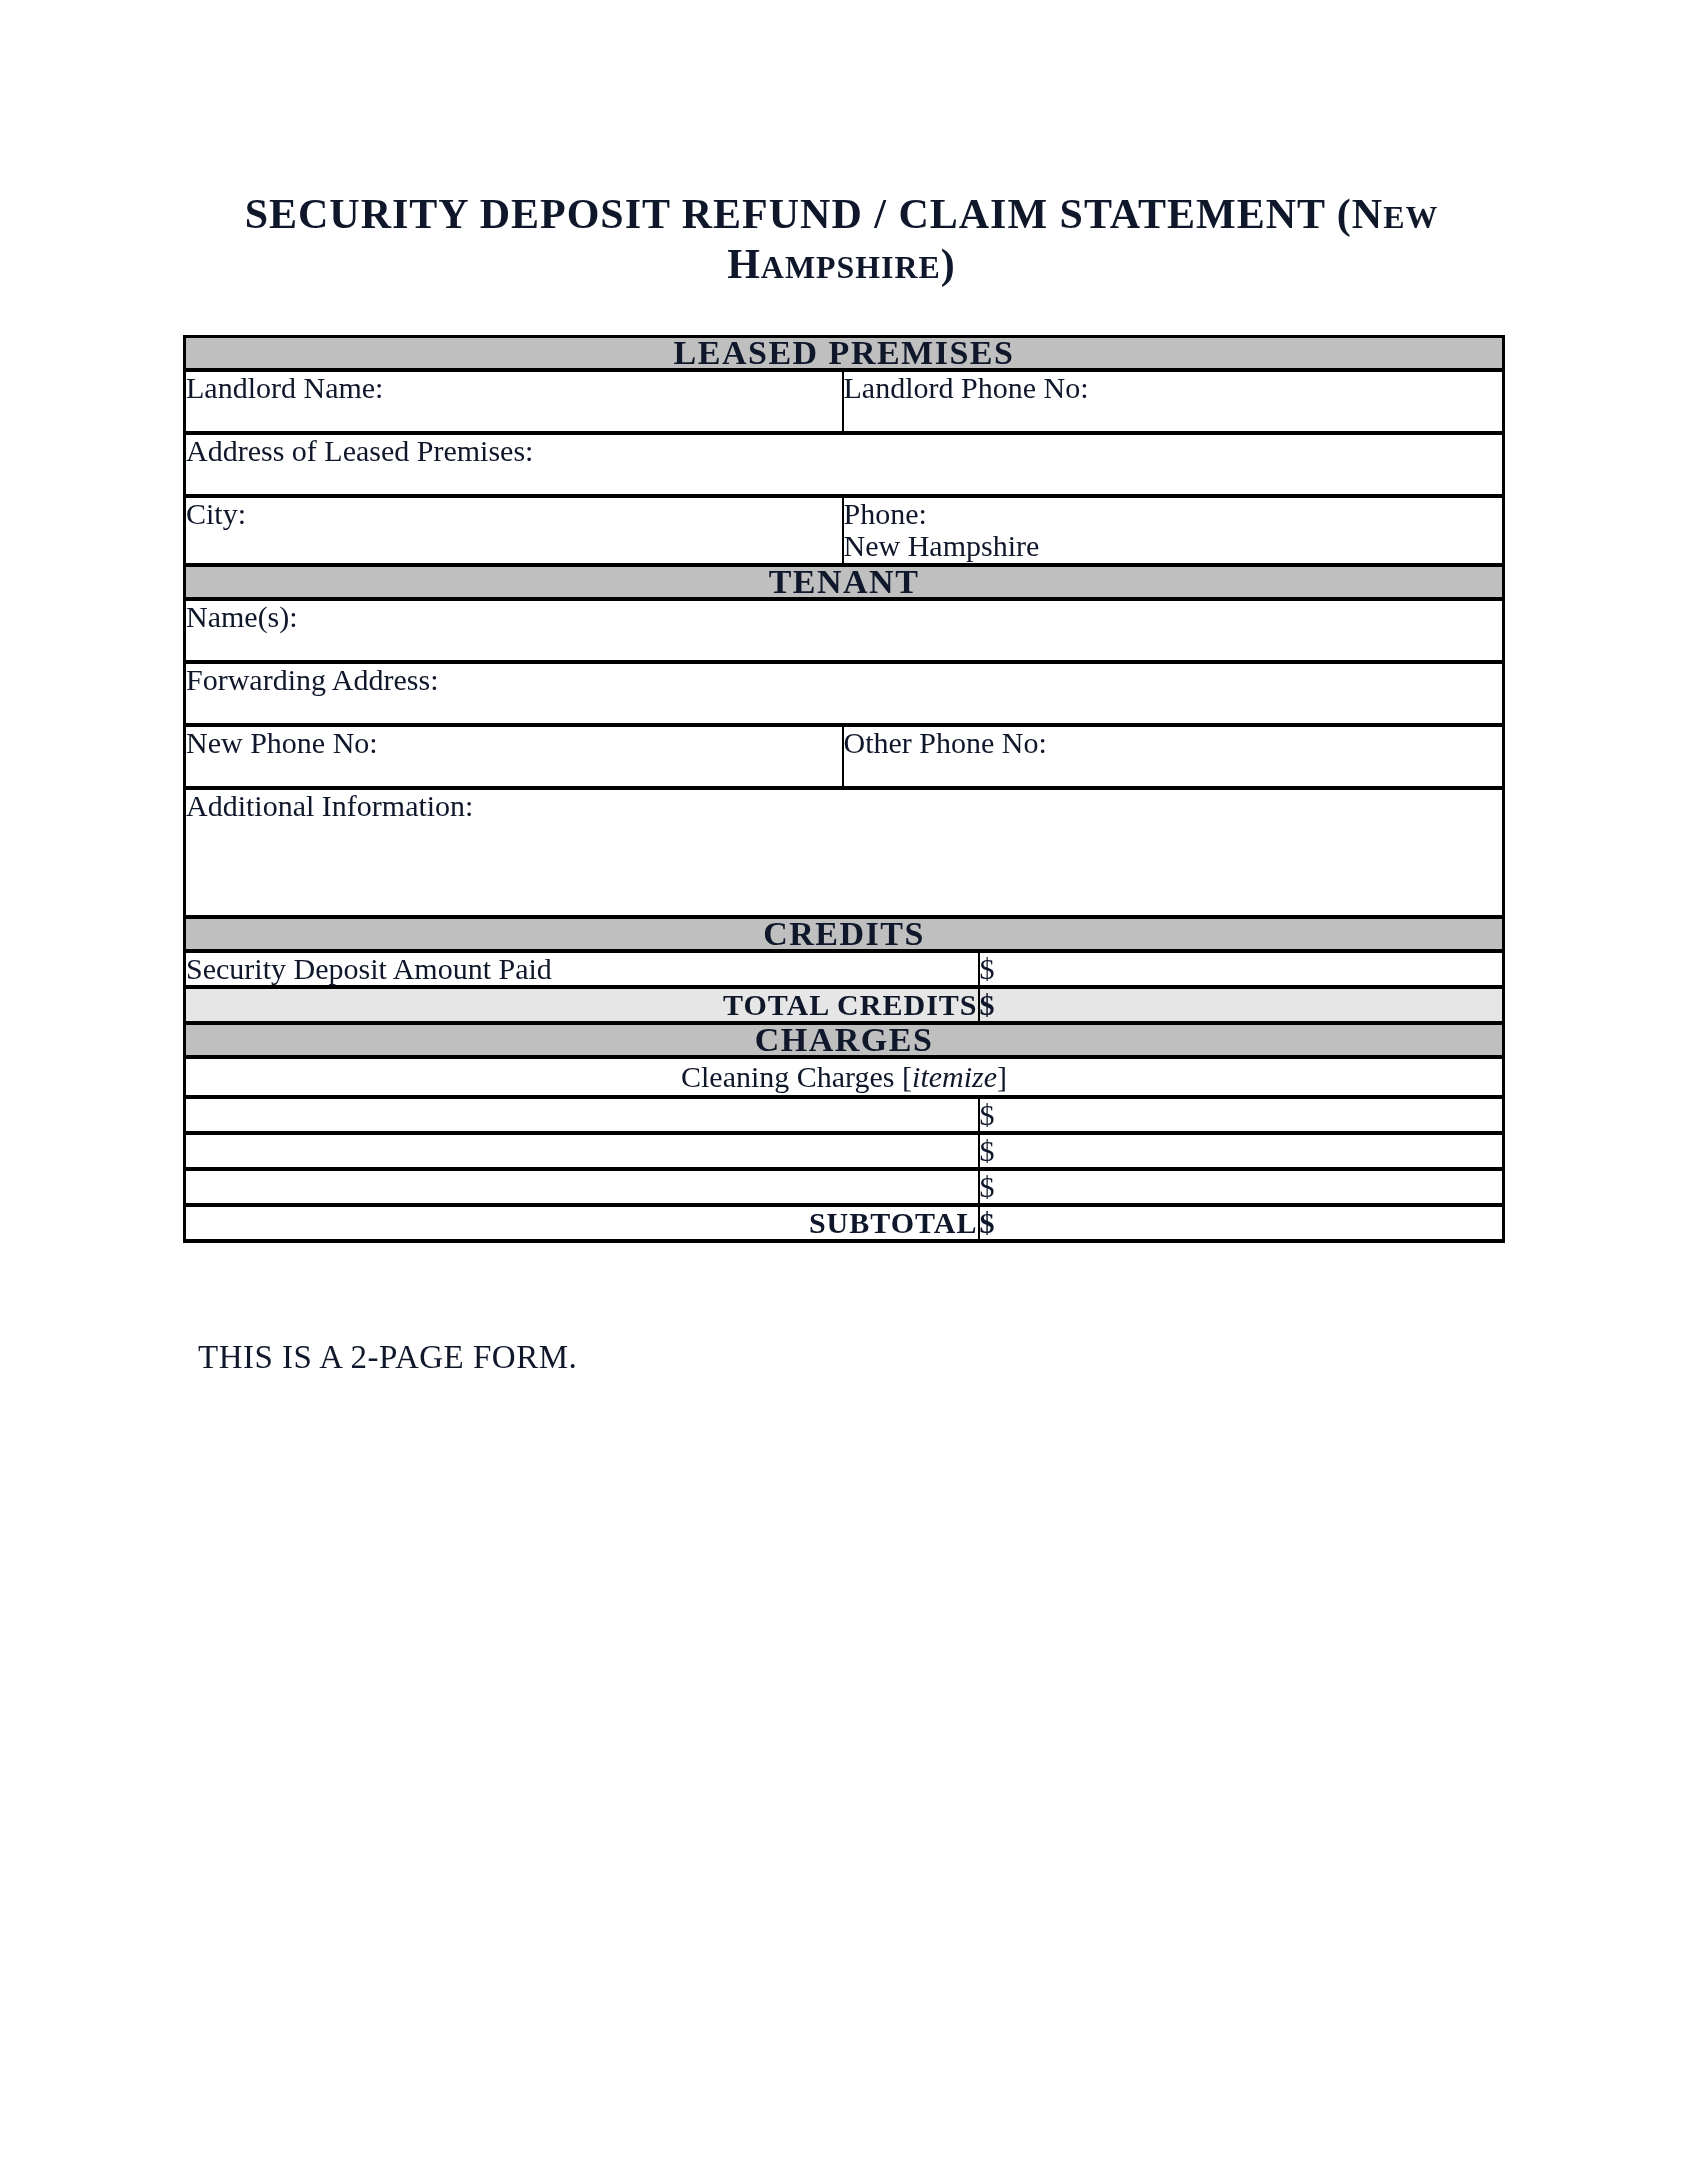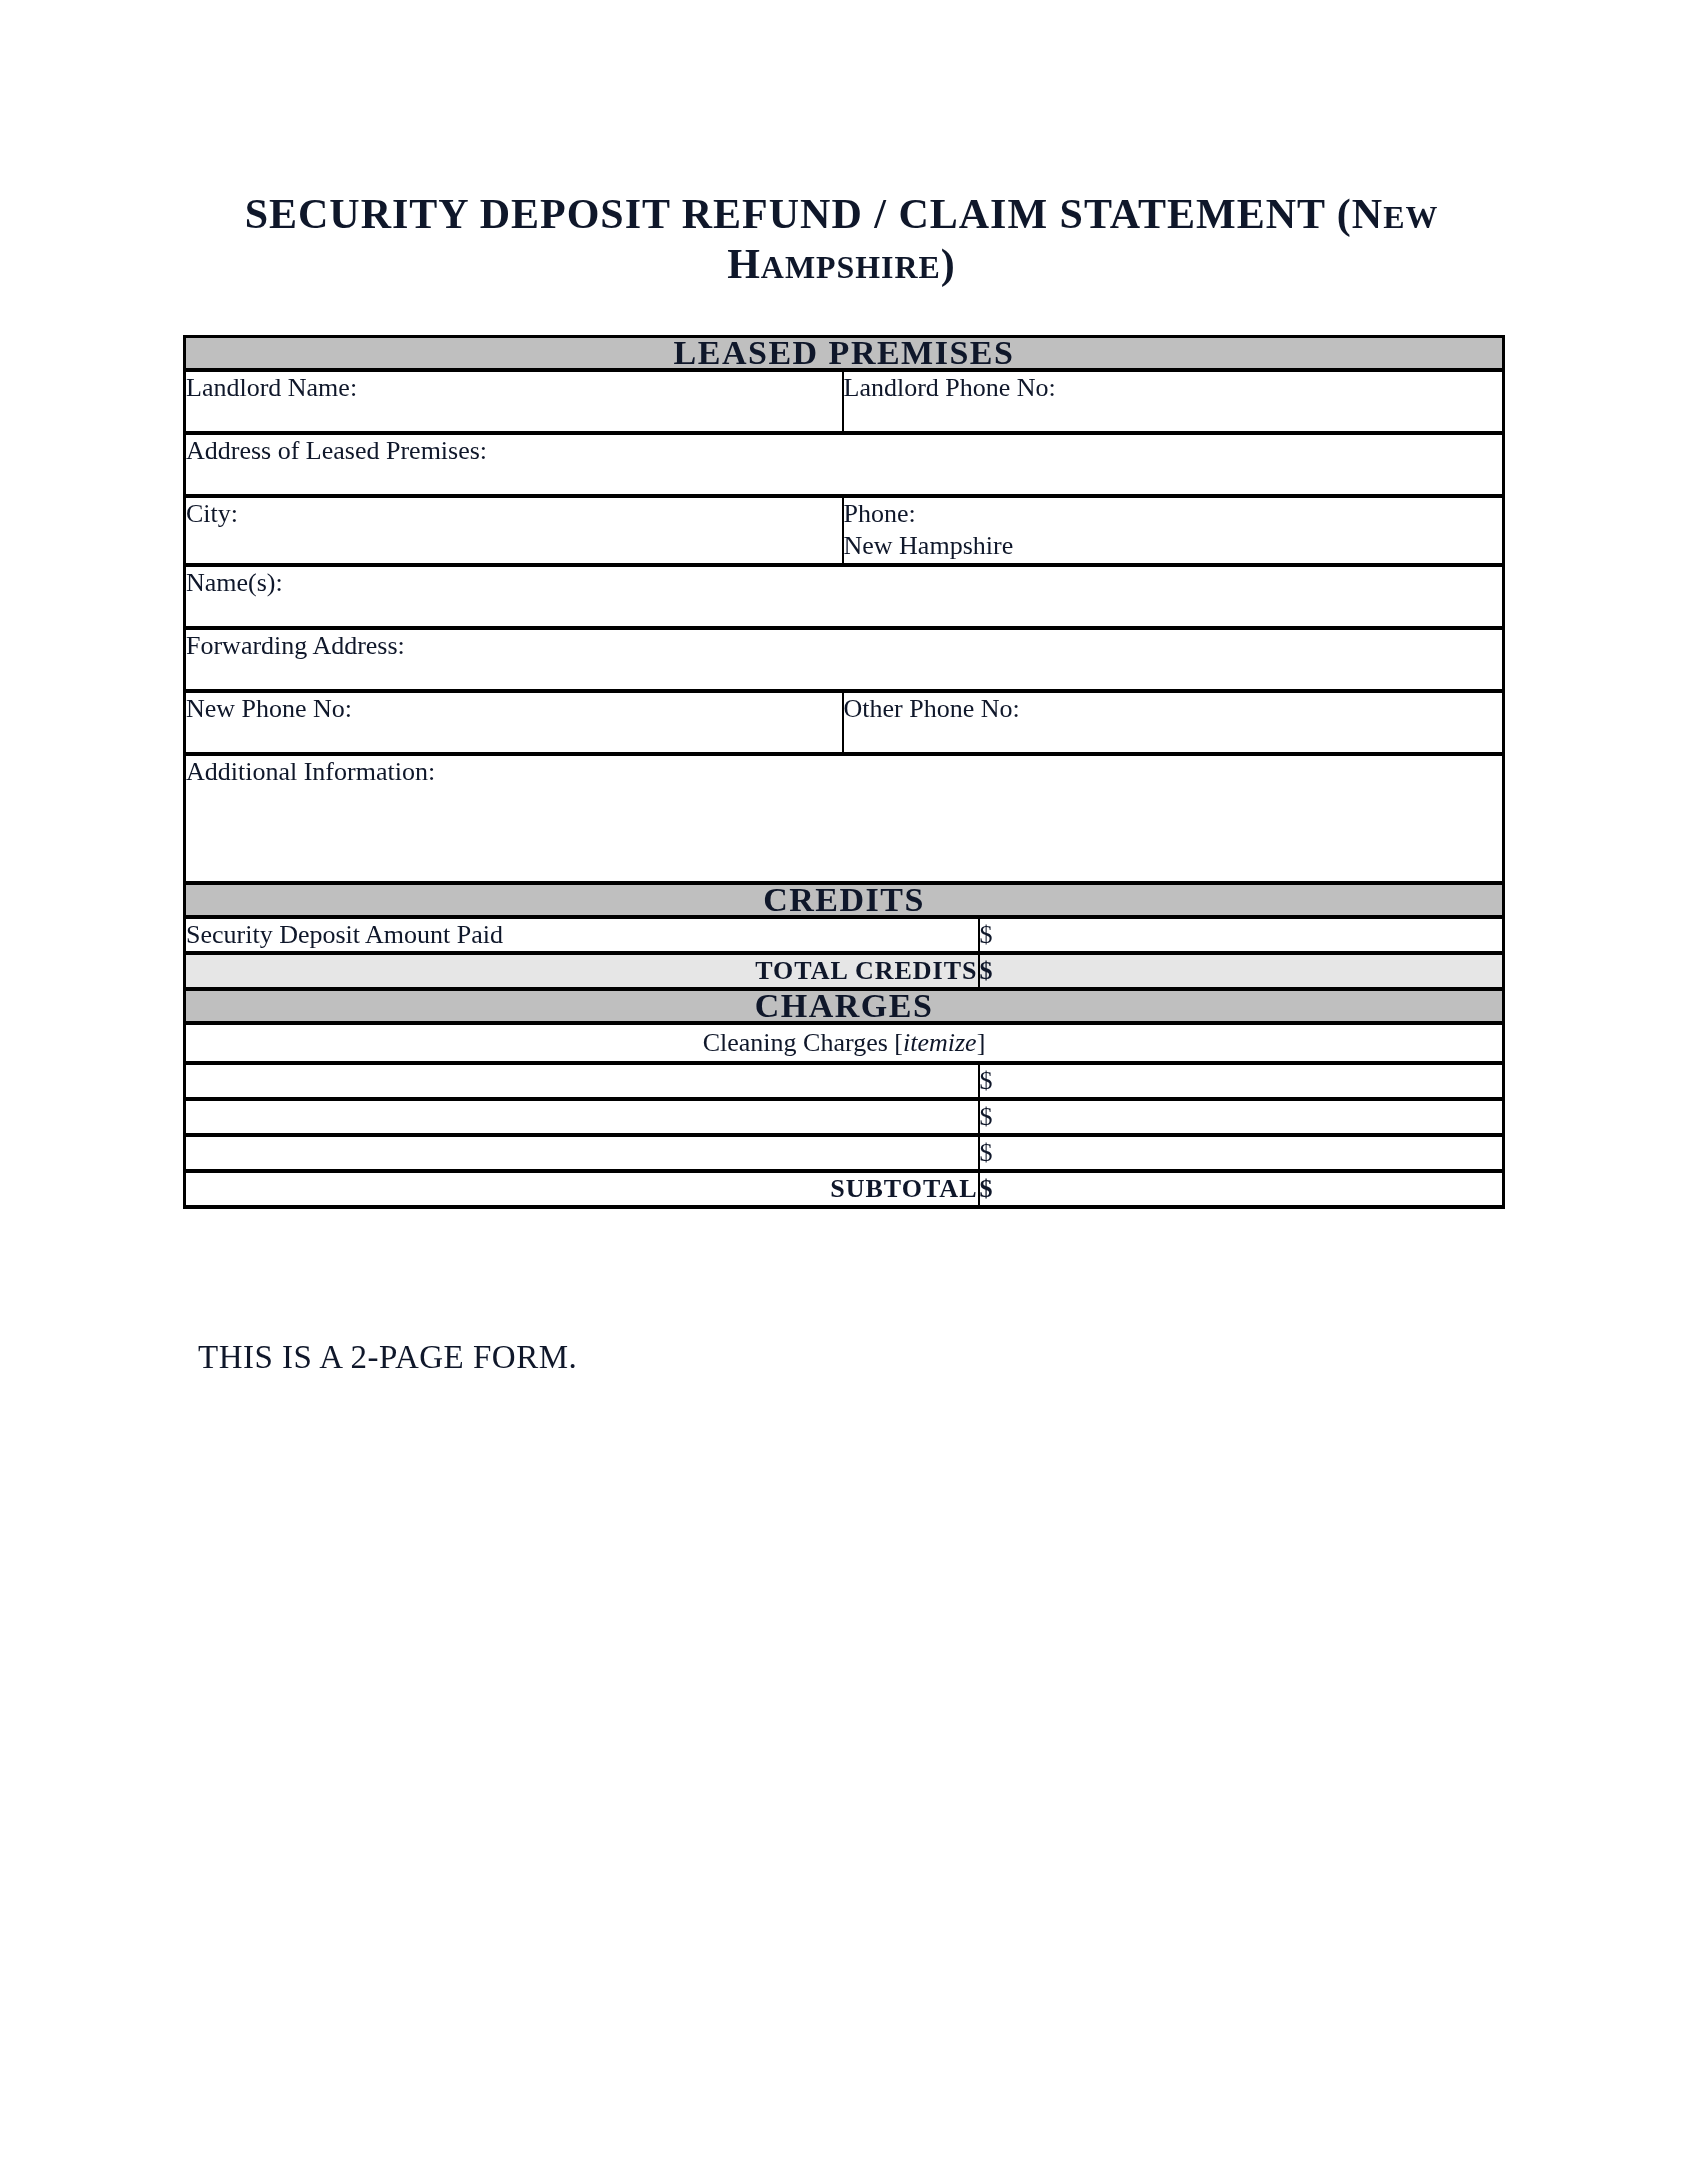--- a/index.html
+++ b/index.html
@@ -37,21 +37,21 @@
     top: 335px;
     width: 1319px;
     border-collapse: collapse;
     table-layout: fixed;
     border: 3px solid var(--border-color);
   }
   table.form td {
     border-bottom: 4px solid var(--border-color);
     padding: 0;
     vertical-align: top;
-    font-size: 26px;
+    font-size: 30px;
     line-height: 32px;
   }
   td.vdiv { border-left: 2px solid var(--border-color); }
 
   tr.sec td {
     background: var(--header-bg);
     text-align: center;
     vertical-align: middle;
     font-weight: bold;
     letter-spacing: 1.5px;
@@ -136,20 +136,23 @@
       <td class="cell">
         <span>City:</span>
         <span class="fillspan"></span>
       </td>
       <td class="cell vdiv two-line" colspan="2">
         <span>Phone:</span>
         <span>New Hampshire</span>
       </td>
     </tr>
 
+    <tr class="sec">
+      <td colspan="3">TENANT</td>
+    </tr>
     <tr class="h60">
       <td class="cell" colspan="3">
         <span>Name(s):</span>
         <span class="fillspan"></span>
       </td>
     </tr>
     <tr class="h60">
       <td class="cell" colspan="3">
         <span>Forwarding Address:</span>
         <span class="fillspan"></span>

